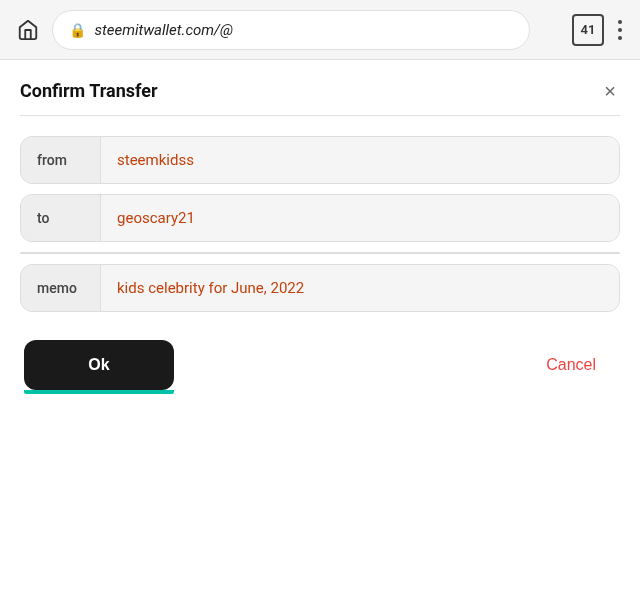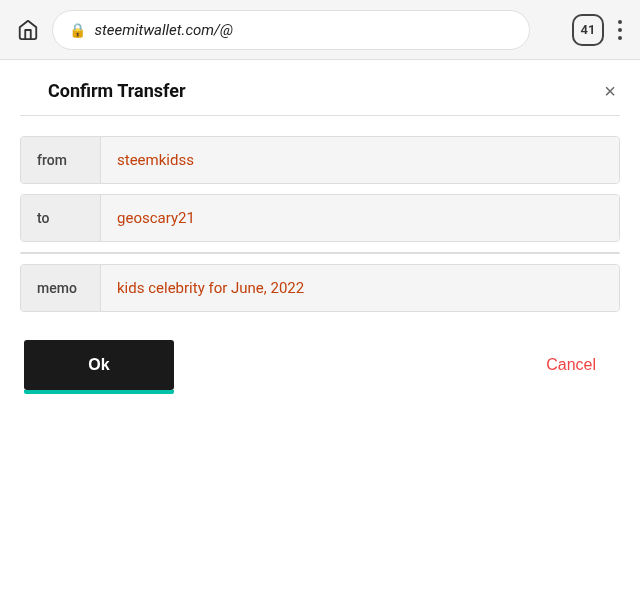--- a/index.html
+++ b/index.html
@@ -57,21 +57,21 @@
       font-size: 15px;
       color: #222;
       font-weight: 400;
       font-style: italic;
     }
 
     .tab-count {
       width: 32px;
       height: 32px;
       border: 2px solid #444;
-      border-radius: 10px;
+      border-radius: 4px;
       display: flex;
       align-items: center;
       justify-content: center;
       font-size: 13px;
       font-weight: 600;
       color: #333;
       flex-shrink: 0;
       margin-left: 32px;
     }
 
@@ -96,21 +96,20 @@
     .modal-container {
       padding: 20px 20px 30px 20px;
       position: relative;
     }
 
     .modal-header {
       display: flex;
       align-items: center;
       justify-content: space-between;
       margin-bottom: 14px;
-      margin-left: 28px;
     }
 
     .modal-title {
       font-size: 18px;
       font-weight: 700;
       color: #111;
     }
 
     .close-btn {
       font-size: 20px;
@@ -127,21 +126,21 @@
       background: #e0e0e0;
       margin-bottom: 20px;
     }
 
     
     .form-row {
       display: flex;
       align-items: stretch;
       margin-bottom: 10px;
       border: 1px solid #ddd;
-      border-radius: 4px;
+      border-radius: 12px;
       overflow: hidden;
       background: #f5f5f5;
       justify-content: space-between;
     }
 
     .row-label {
       background: #eeeeee;
       color: #444;
       font-size: 14px;
       font-weight: 500;
@@ -173,21 +172,21 @@
     }
 
     .ok-btn {
       background: #1a1a1a;
       color: #ffffff;
       border: none;
       padding: 16px 48px;
       font-size: 16px;
       font-weight: 600;
       cursor: pointer;
-      border-radius: 3px;
+      border-radius: 12px;
       position: relative;
       min-width: 150px;
     }
 
     .ok-btn::after {
       content: '';
       position: absolute;
       bottom: -4px;
       left: 0;
       right: 0;

